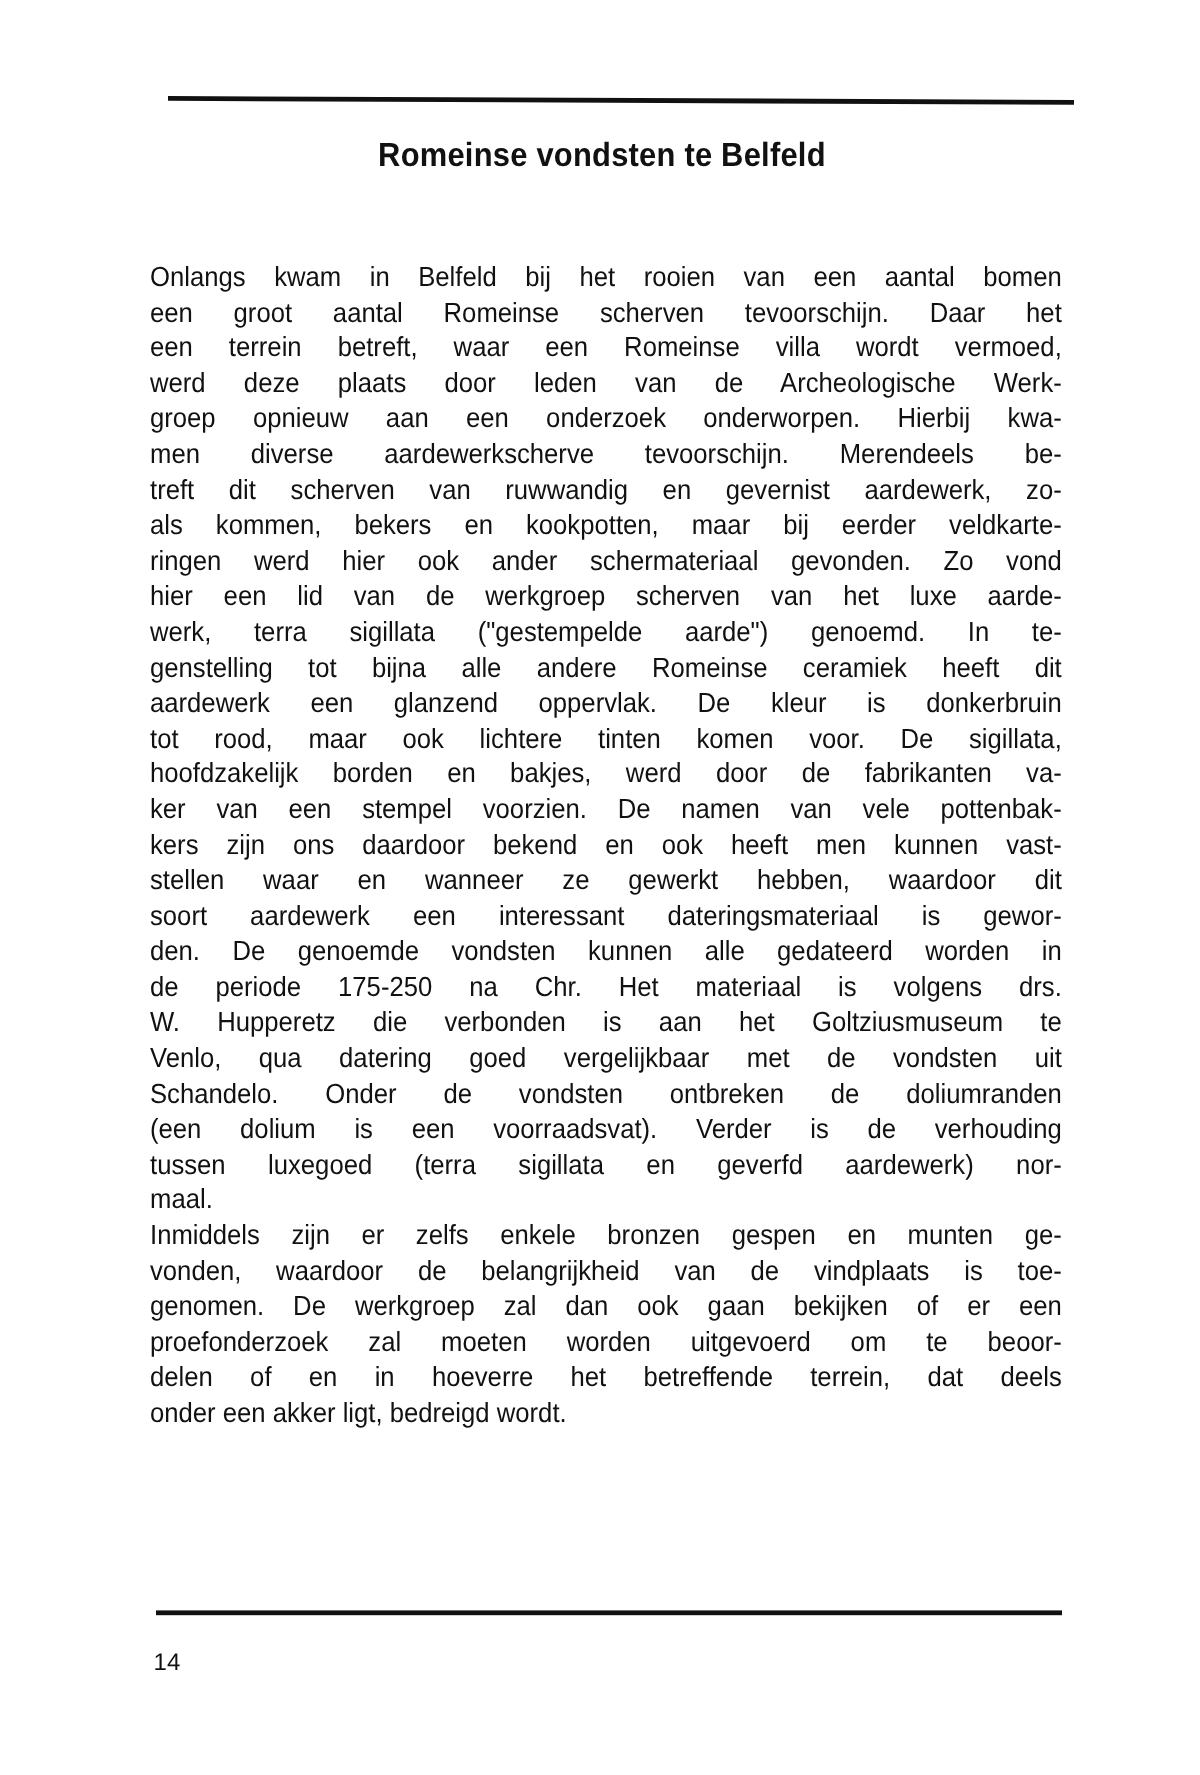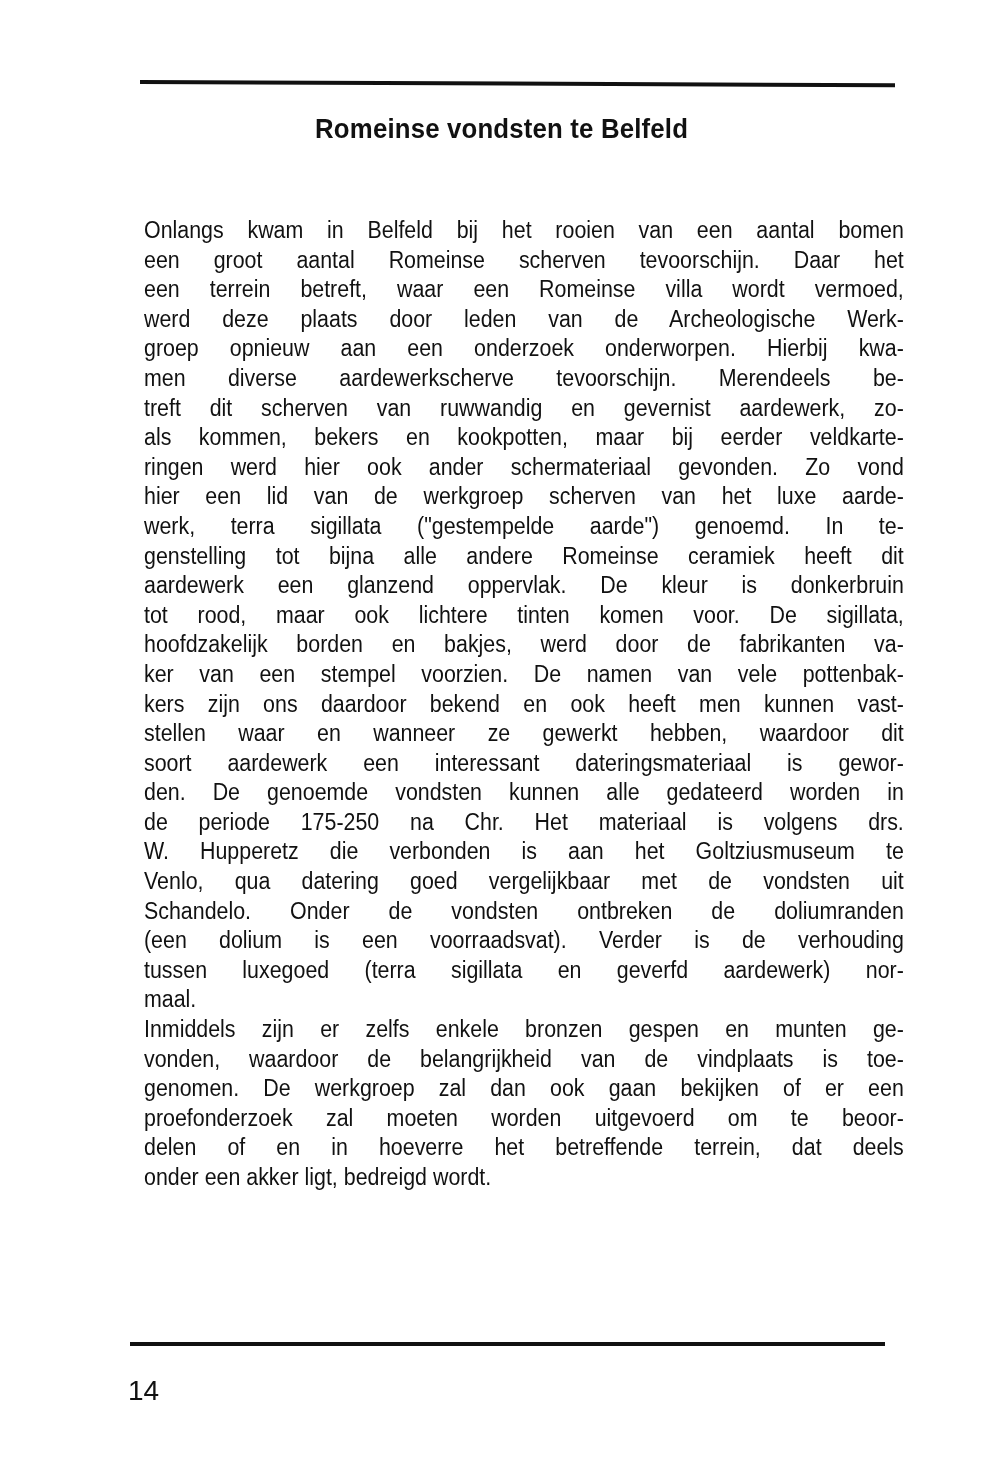--- a/index.html
+++ b/index.html
@@ -40,21 +40,21 @@
       top: 113px;
       text-align: center;
       font-size: 28px;
       font-weight: bold;
       letter-spacing: 0.2px;
       transform: scaleX(0.92);
       transform-origin: 520px 0;
     }
     .body-text {
       position: absolute;
-      left: 144px;
+      left: 125px;
       top: 216px;
       width: 760px;
     }
     .line {
       display: block;
       height: 29.6px;
       line-height: 29.6px;
       font-size: 23px;
       white-space: nowrap;
       text-align: justify;
@@ -63,21 +63,21 @@
       transform-origin: left center;
       width: 817px;
     }
     .line.last {
       text-align-last: left;
     }
     .page-number {
       position: absolute;
       left: 128px;
       top: 1375px;
-      font-size: 28px;
+      font-size: 20px;
     }
   </style>
 </head>
 <body>
 
 <div class="rule rule-top"></div>
 
 <h1 class="title" style="margin:0;">Romeinse vondsten te Belfeld</h1>
 
 <div class="body-text">

